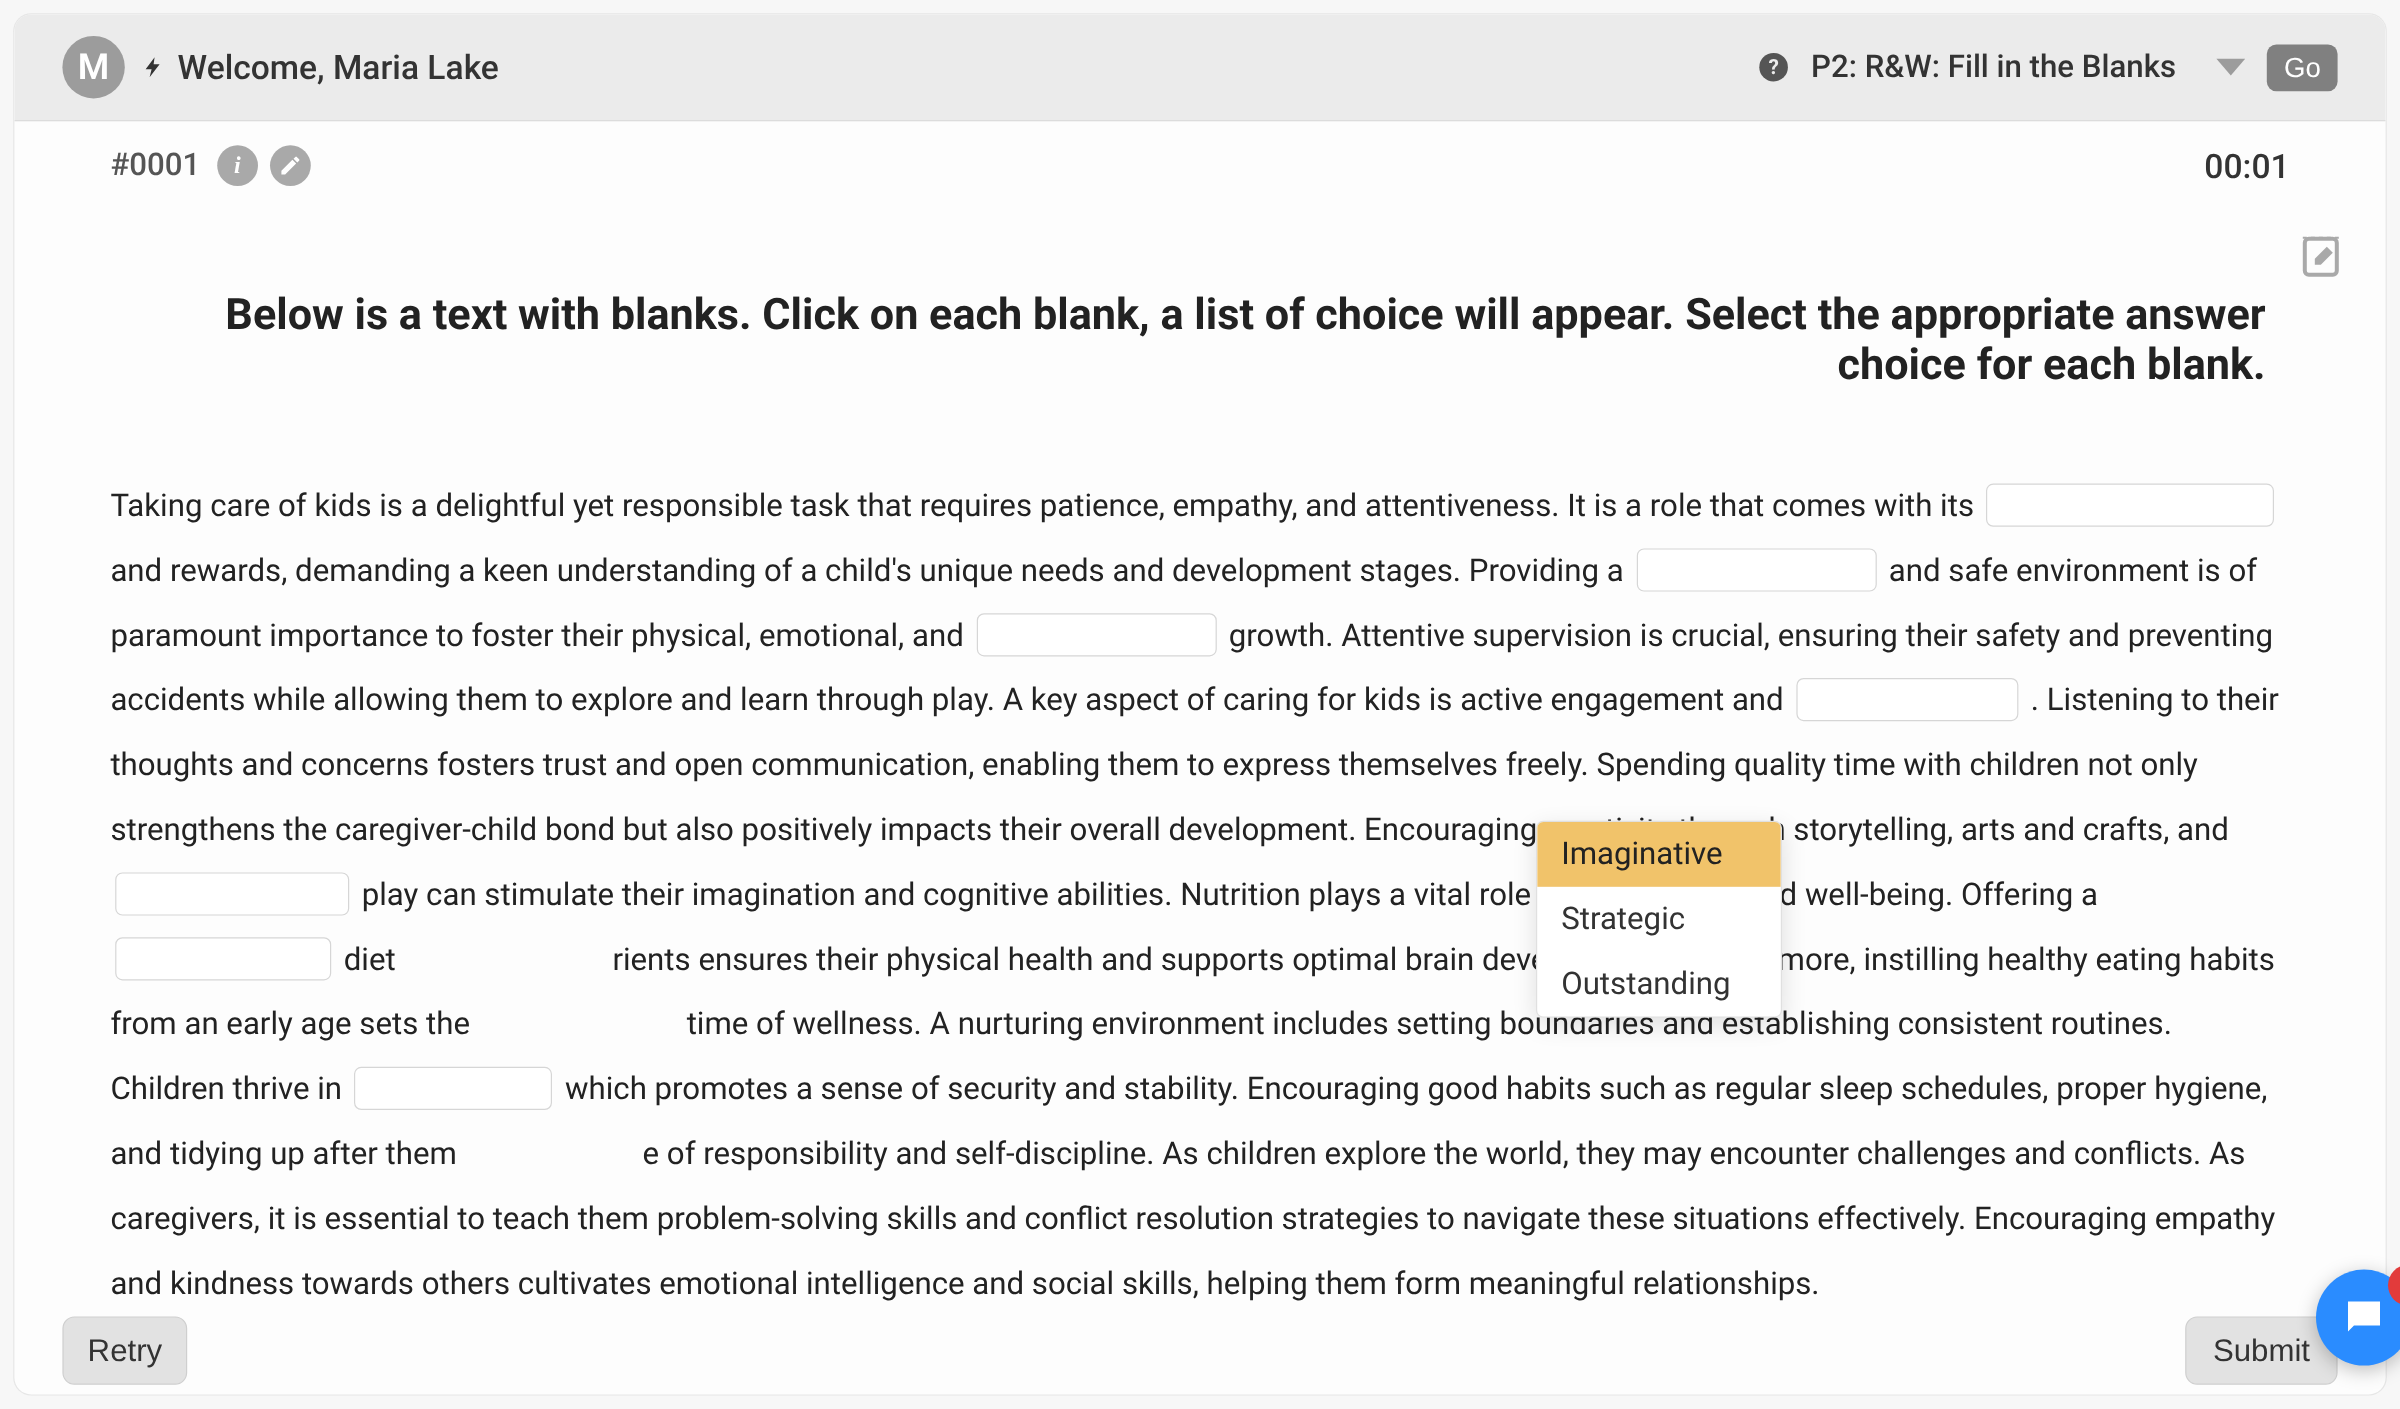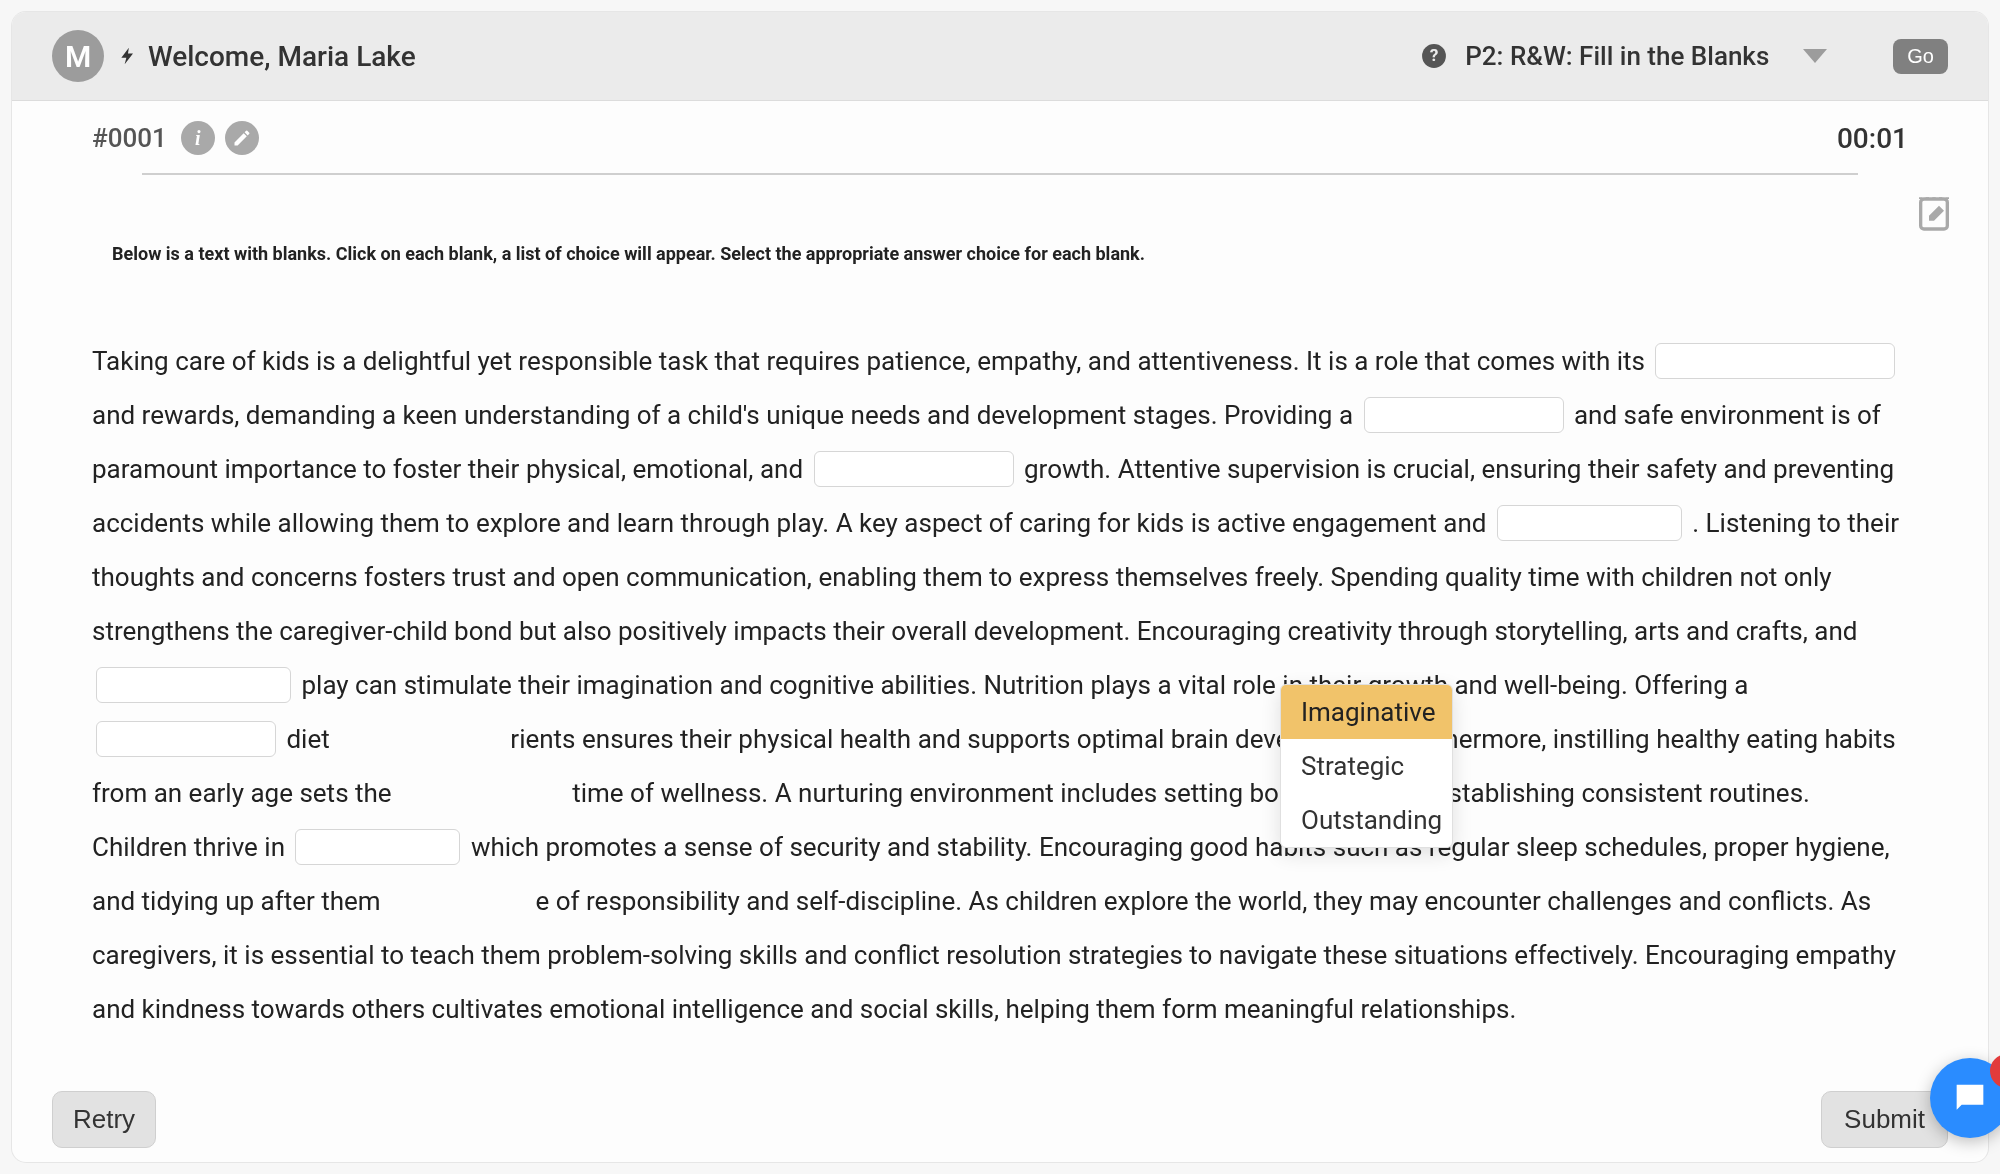--- a/index.html
+++ b/index.html
@@ -7,39 +7,39 @@
   .frame { position: absolute; inset: 12px; background: #fdfdfd; border-radius: 14px; box-shadow: 0 0 0 1px #e6e6e6; overflow: hidden; display: flex; flex-direction: column; }
   
   .topbar { display: flex; align-items: center; padding: 18px 40px 18px 40px; background: #ebebeb; border-bottom: 1px solid #dcdcdc; }
   .avatar { width: 52px; height: 52px; border-radius: 50%; background: #9c9c9c; color: #fff; display: flex; align-items: center; justify-content: center; font-size: 30px; font-weight: 600; margin-right: 14px; }
   .bolt { width: 20px; height: 20px; margin-right: 10px; color: #333; }
   .welcome { font-size: 28px; color: #333; font-weight: 500; text-align: right; }
   .top-right { margin-left: auto; display: flex; align-items: center; gap: 18px; }
   .help-icon { width: 26px; height: 26px; color: #555; }
   .selector { font-size: 26px; color: #333; font-weight: 500; }
   .caret { width: 0; height: 0; border-left: 12px solid transparent; border-right: 12px solid transparent; border-top: 14px solid #9c9c9c; margin-left: 16px; }
-  .go-btn { background: #808080; color: #fff; font-size: 20px; padding: 6px 14px; border-radius: 8px; border: none; font-weight: 500; cursor: pointer; margin-left: 48px; }
+  .go-btn { background: #808080; color: #fff; font-size: 23px; padding: 6px 14px; border-radius: 8px; border: none; font-weight: 500; cursor: pointer; }
   
   .subbar { display: flex; align-items: center; padding: 20px 80px 0 80px; }
   .qnum { font-size: 26px; color: #555; font-weight: 500; margin-right: 14px; }
   .circ-icon { width: 34px; height: 34px; border-radius: 50%; background: #a9a9a9; color: #fff; display: flex; align-items: center; justify-content: center; font-style: italic; font-weight: 700; font-family: Georgia, serif; font-size: 20px; margin-right: 10px; }
   .circ-icon.edit svg { width: 20px; height: 20px; }
   .timer { margin-left: auto; font-size: 28px; color: #333; font-weight: 500; }
   .hr { height: 2px; background: #cfcfcf; margin: 18px 130px 0 130px; }
   .note-icon { position: absolute; right: 34px; top: 182px; width: 40px; height: 40px; color: #a9a9a9; }
   
-  .instruction { text-align: left; font-size: 18px; font-weight: 700; color: #222; margin: 68px 100px 0 100px; }
+  .instruction { text-align: right; font-size: 36px; font-weight: 700; color: #222; margin: 68px 100px 0 100px; }
   
   .passage { margin: 70px 80px 0 80px; font-size: 26px; color: #222; line-height: 54px; }
   .blank { display: inline-block; background: #fff; border: 1px solid #d6d6d6; border-radius: 6px; height: 36px; vertical-align: middle; margin: 0 4px; position: relative; top: -2px; }
   .blank.w1 { width: 240px; } .blank.w2 { width: 200px; } .blank.w3 { width: 200px; }
   .blank.w4 { width: 185px; } .blank.w5 { width: 195px; } .blank.w6 { width: 180px; }
   .blank.w7 { width: 165px; }
   
-  .dropdown { position: absolute; left: 1280px; top: 684px; width: 173px; background: #fff; border: 1px solid #e0e0e0; border-radius: 6px; box-shadow: 0 6px 20px rgba(0,0,0,0.12); overflow: hidden; z-index: 10; }
+  .dropdown { position: absolute; left: 1280px; top: 684px; width: 205px; background: #fff; border: 1px solid #e0e0e0; border-radius: 6px; box-shadow: 0 6px 20px rgba(0,0,0,0.12); overflow: hidden; z-index: 10; }
   .dropdown .opt { padding: 12px 20px; font-size: 26px; color: #333; cursor: pointer; }
   .dropdown .opt.active { background: #f1c36a; color: #222; }
   
   .footer { margin-top: auto; display: flex; padding: 0 40px 14px 40px; }
   .retry-btn, .submit-btn { background: #e2e2e2; border: 1px solid #cfcfcf; border-radius: 10px 10px 0 0; font-size: 26px; padding: 14px 24px 10px 24px; color: #333; cursor: pointer; }
   .retry-btn { border-radius: 10px; padding: 12px 20px; }
   .submit-btn { margin-left: auto; border-radius: 10px; padding: 12px 22px; }
   
   .chat { position: absolute; right: -10px; bottom: 36px; width: 80px; height: 80px; border-radius: 50%; background: #2a8cff; display: flex; align-items: center; justify-content: center; box-shadow: 0 4px 16px rgba(0,0,0,0.25); z-index: 20; }
   .chat svg { width: 40px; height: 40px; color: #fff; }

